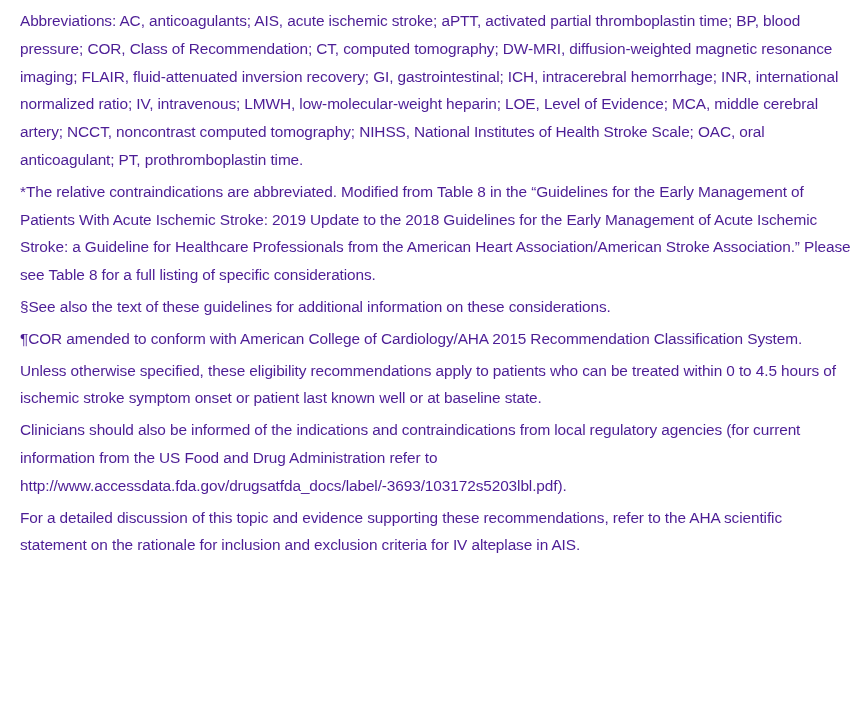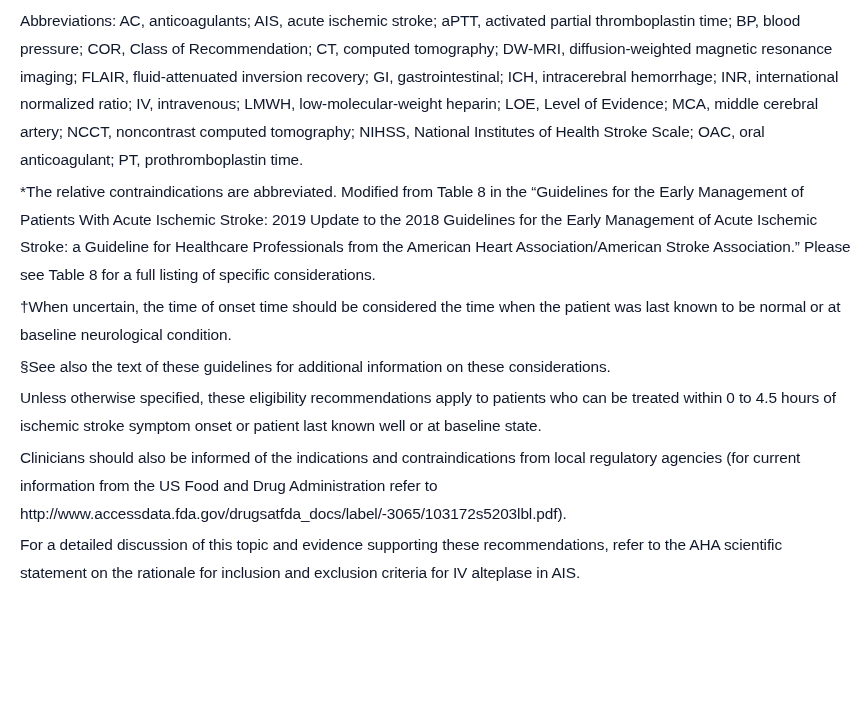--- a/index.html
+++ b/index.html
@@ -15,29 +15,29 @@
     .doc {
       padding: 7px 8px 0 20px;
       box-sizing: border-box;
       width: 859px;
     }
     .note {
       margin: 0 0 4px 0;
       font-family: "Liberation Sans", sans-serif;
       font-size: 15.4px;
       line-height: 27.8px;
-      color: #0f172a;
+      color: #4c1d95;
       letter-spacing: -0.1px;
       word-spacing: 0px;
     }
   </style>
 </head>
 <body>
 
 <div class="doc">
   <p class="note">Abbreviations: AC, anticoagulants; AIS, acute ischemic stroke; aPTT, activated partial thromboplastin time; BP, blood pressure; COR, Class of Recommendation; CT, computed tomography; DW-MRI, diffusion-weighted magnetic resonance imaging; FLAIR, fluid-attenuated inversion recovery; GI, gastrointestinal; ICH, intracerebral hemorrhage; INR, international normalized ratio; IV, intravenous; LMWH, low-molecular-weight heparin; LOE, Level of Evidence; MCA, middle cerebral artery; NCCT, noncontrast computed tomography; NIHSS, National Institutes of Health Stroke Scale; OAC, oral anticoagulant; PT, prothromboplastin time.</p>
   <p class="note">*The relative contraindications are abbreviated. Modified from Table 8 in the “Guidelines for the Early Management of Patients With Acute Ischemic Stroke: 2019 Update to the 2018 Guidelines for the Early Management of Acute Ischemic Stroke: a Guideline for Healthcare Professionals from the American Heart Association/American Stroke Association.” Please see Table 8 for a full listing of specific considerations.</p>
-  <p class="note">†When uncertain, the time of onset time should be considered the time when the patient was last known to be normal or at baseline neurological condition.</p>
   <p class="note">§See also the text of these guidelines for additional information on these considerations.</p>
+  <p class="note">¶COR amended to conform with American College of Cardiology/AHA 2015 Recommendation Classification System.</p>
   <p class="note">Unless otherwise specified, these eligibility recommendations apply to patients who can be treated within 0 to 4.5 hours of ischemic stroke symptom onset or patient last known well or at baseline state.</p>
-  <p class="note">Clinicians should also be informed of the indications and contraindications from local regulatory agencies (for current information from the US Food and Drug Administration refer to http://www.accessdata.fda.gov/drugsatfda_docs/label/-3065/103172s5203lbl.pdf).</p>
+  <p class="note">Clinicians should also be informed of the indications and contraindications from local regulatory agencies (for current information from the US Food and Drug Administration refer to http://www.accessdata.fda.gov/drugsatfda_docs/label/-3693/103172s5203lbl.pdf).</p>
   <p class="note">For a detailed discussion of this topic and evidence supporting these recommendations, refer to the AHA scientific statement on the rationale for inclusion and exclusion criteria for IV alteplase in AIS.</p>
 </div>
 
 </body></html>

